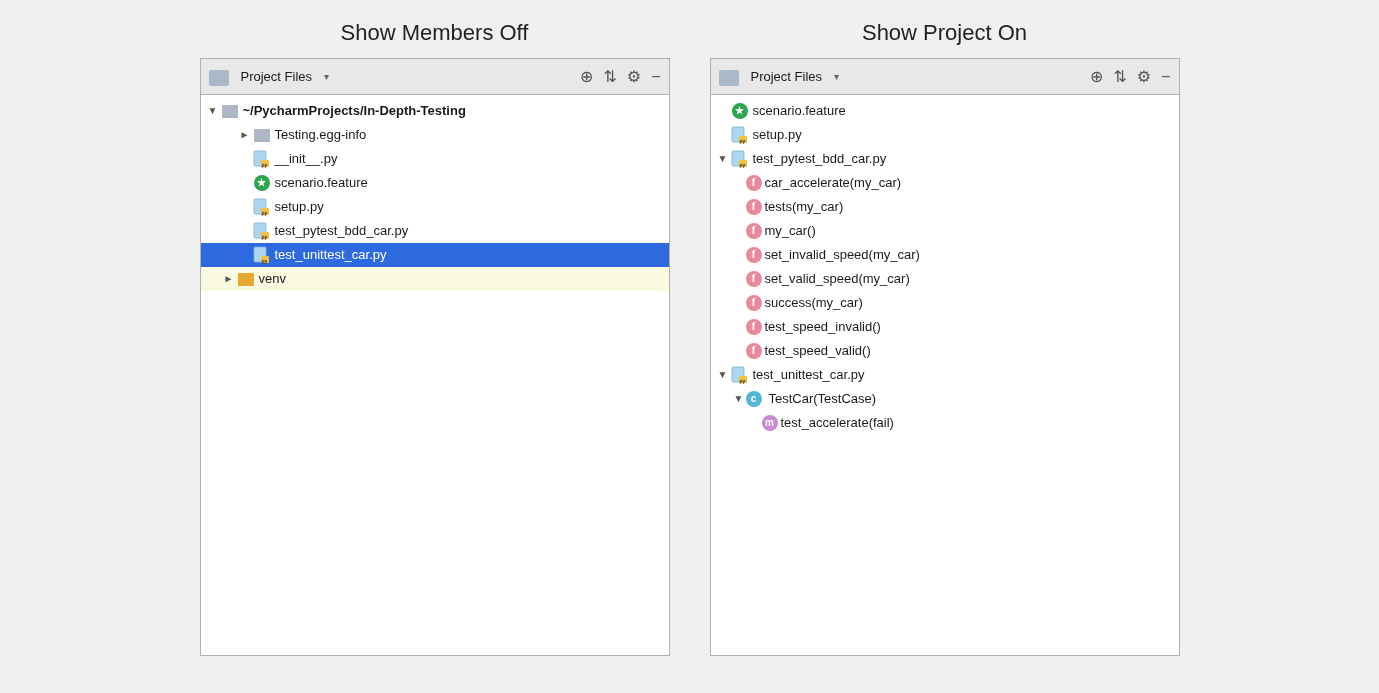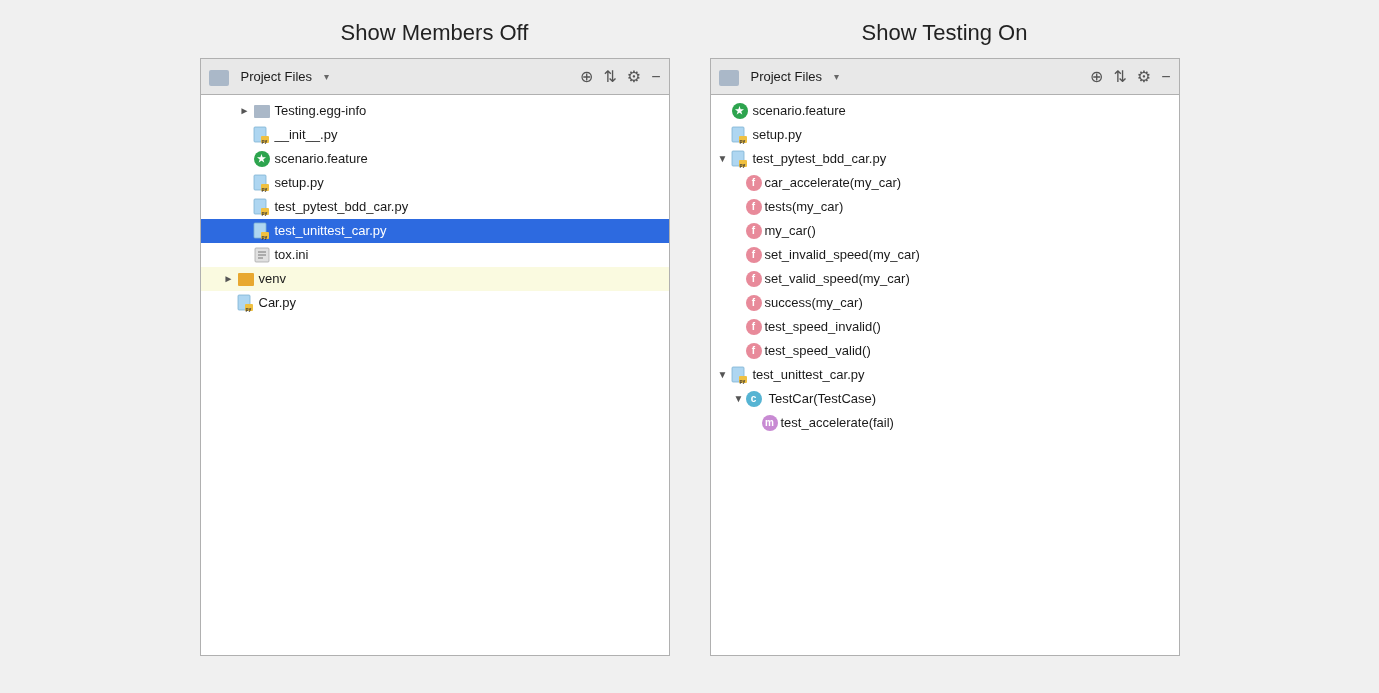--- a/index.html
+++ b/index.html
@@ -250,20 +250,27 @@
       </div>
       <div class="header-right">
         <span class="header-icon">⊕</span>
         <span class="header-icon">⇅</span>
         <span class="header-icon">⚙</span>
         <span class="header-icon">−</span>
       </div>
     </div>
     <div class="tree-body" id="left-tree">
         <div class="tree-row">
+          <span class="toggle expanded"></span>
+          <span class="item-icon">
+            <span class="icon-folder"></span>
+          </span>
+          <span class="item-text" style="font-weight: bold;">~/PycharmProjects/In-Depth-Testing</span>
+        </div>
+        <div class="tree-row">
           <span class="indent"></span>
           <span class="indent"></span>
           <span class="toggle collapsed"></span>
           <span class="item-icon">
             <span class="icon-folder"></span>
           </span>
           <span class="item-text">Testing.egg-info</span>
         </div>
         <div class="tree-row">
           <span class="indent"></span>
@@ -319,60 +326,34 @@
           <span class="toggle empty"></span>
           <span class="item-icon" style="position: relative; width: 18px; height: 18px;">
             <svg width="18" height="18" viewBox="0 0 18 18">
       <rect x="1" y="1" width="12" height="15" rx="1" fill="#aed6f1" stroke="#7fb3d3" stroke-width="0.8"></rect>
       <rect x="8" y="10" width="8" height="7" rx="1" fill="#f0c040"></rect>
       <text x="8.5" y="16.5" font-size="5" fill="#333" font-weight="bold">py</text>
     </svg>
           </span>
           <span class="item-text">test_unittest_car.py</span>
         </div>
-        <div class="tree-row">
-          <span class="indent"></span>
-          <span class="indent"></span>
-          <span class="toggle empty"></span>
-          <span class="item-icon">
-            <svg width="16" height="16" viewBox="0 0 16 16">
-      <rect x="1" y="1" width="14" height="14" rx="1" fill="#e0e0e0" stroke="#aaa" stroke-width="0.8"></rect>
-      <line x1="4" y1="5" x2="12" y2="5" stroke="#888" stroke-width="1.2"></line>
-      <line x1="4" y1="8" x2="12" y2="8" stroke="#888" stroke-width="1.2"></line>
-      <line x1="4" y1="11" x2="9" y2="11" stroke="#888" stroke-width="1.2"></line>
-    </svg>
-          </span>
-          <span class="item-text">tox.ini</span>
-        </div>
         <div class="tree-row highlighted">
           <span class="indent"></span>
           <span class="toggle collapsed"></span>
           <span class="item-icon">
             <span class="icon-folder-yellow"></span>
           </span>
           <span class="item-text">venv</span>
-        </div>
-        <div class="tree-row">
-          <span class="indent"></span>
-          <span class="toggle empty"></span>
-          <span class="item-icon" style="position: relative; width: 18px; height: 18px;">
-            <svg width="18" height="18" viewBox="0 0 18 18">
-      <rect x="1" y="1" width="12" height="15" rx="1" fill="#aed6f1" stroke="#7fb3d3" stroke-width="0.8"></rect>
-      <rect x="8" y="10" width="8" height="7" rx="1" fill="#f0c040"></rect>
-      <text x="8.5" y="16.5" font-size="5" fill="#333" font-weight="bold">py</text>
-    </svg>
-          </span>
-          <span class="item-text">Car.py</span>
         </div>
       </div>
   </div>
 </div>
 
 <div class="panel-wrapper right-panel">
-  <h2 class="panel-title">Show Testing On</h2>
+  <h2 class="panel-title">Show Project On</h2>
   <div class="panel">
     <div class="panel-header">
       <div class="header-left">
         <span class="folder-icon-header"></span>
         <span>Project Files</span>
         <span class="chevron-down">▾</span>
       </div>
       <div class="header-right">
         <span class="header-icon">⊕</span>
         <span class="header-icon">⇅</span>

